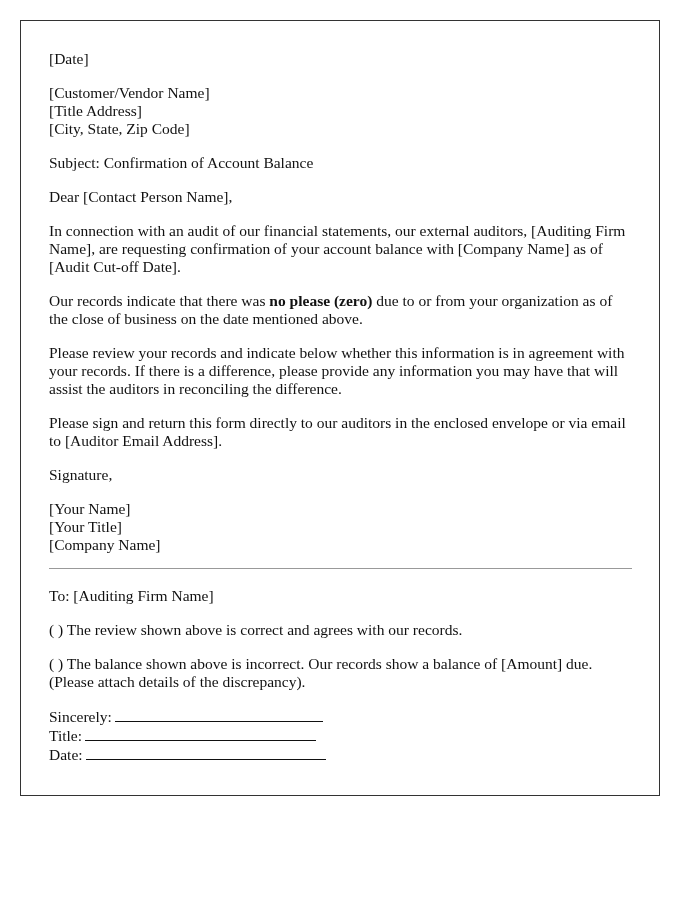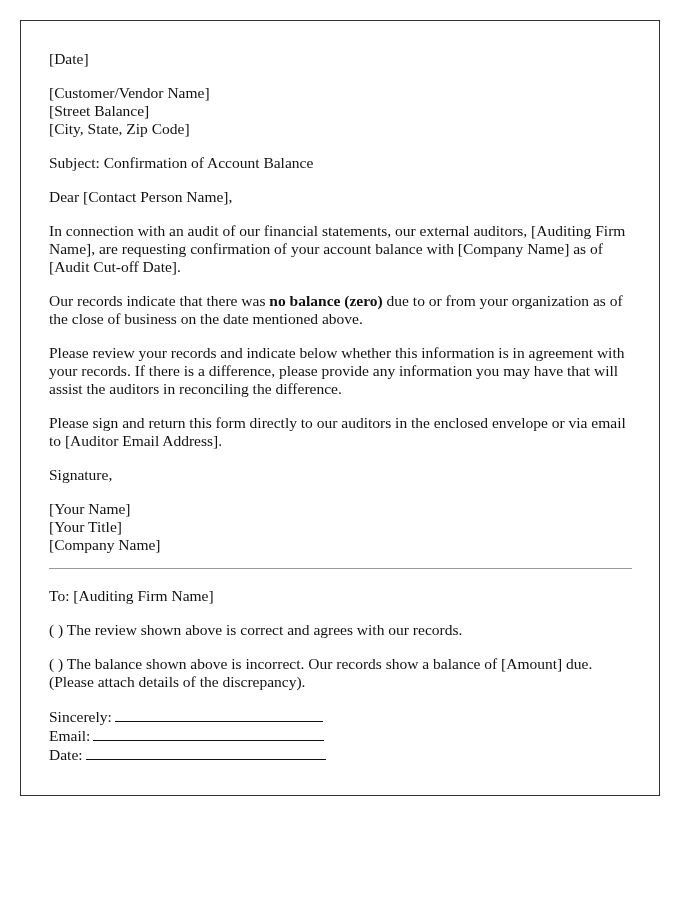--- a/index.html
+++ b/index.html
@@ -18,31 +18,31 @@
   .uline { display: inline-block; border-bottom: 1px solid #111; height: 14px; vertical-align: baseline; margin-left: 3px; }
 </style>
 </head>
 <body>
 
 <div class="letter">
   <p>[Date]</p>
 
   <p class="lines">
     <span>[Customer/Vendor Name]</span>
-    <span>[Street Balance]</span>
+    <span>[Title Address]</span>
     <span>[City, State, Zip Code]</span>
   </p>
 
   <p class="bold">Subject: Confirmation of Account Balance</p>
 
   <p>Dear [Contact Person Name],</p>
 
   <p>In connection with an audit of our financial statements, our external auditors, [Auditing Firm Name], are requesting confirmation of your account balance with [Company Name] as of [Audit Cut-off Date].</p>
 
-  <p><span>Our records indicate that there was </span><b>no balance (zero)</b><span> due to or from your organization as of the close of business on the date mentioned above.</span></p>
+  <p><span>Our records indicate that there was </span><b>no please (zero)</b><span> due to or from your organization as of the close of business on the date mentioned above.</span></p>
 
   <p>Please review your records and indicate below whether this information is in agreement with your records. If there is a difference, please provide any information you may have that will assist the auditors in reconciling the difference.</p>
 
   <p>Please sign and return this form directly to our auditors in the enclosed envelope or via email to [Auditor Email Address].</p>
 
   <p>Signature,</p>
 
   <p class="lines" style="margin-bottom:0">
     <span>[Your Name]</span>
     <span>[Your Title]</span>
@@ -55,19 +55,19 @@
 
   <p>( ) The review shown above is correct and agrees with our records.</p>
 
   <p>( ) The balance shown above is incorrect. Our records show a balance of [Amount] due. (Please attach details of the discrepancy).</p>
 
   <div>
     <div class="sig-row">
       <span>Sincerely:</span><span class="uline" style="width:208px"></span>
     </div>
     <div class="sig-row">
-      <span>Email:</span><span class="uline" style="width:231px"></span>
+      <span>Title:</span><span class="uline" style="width:231px"></span>
     </div>
     <div class="sig-row">
       <span>Date:</span><span class="uline" style="width:240px"></span>
     </div>
   </div>
 </div>
 
 </body></html>

